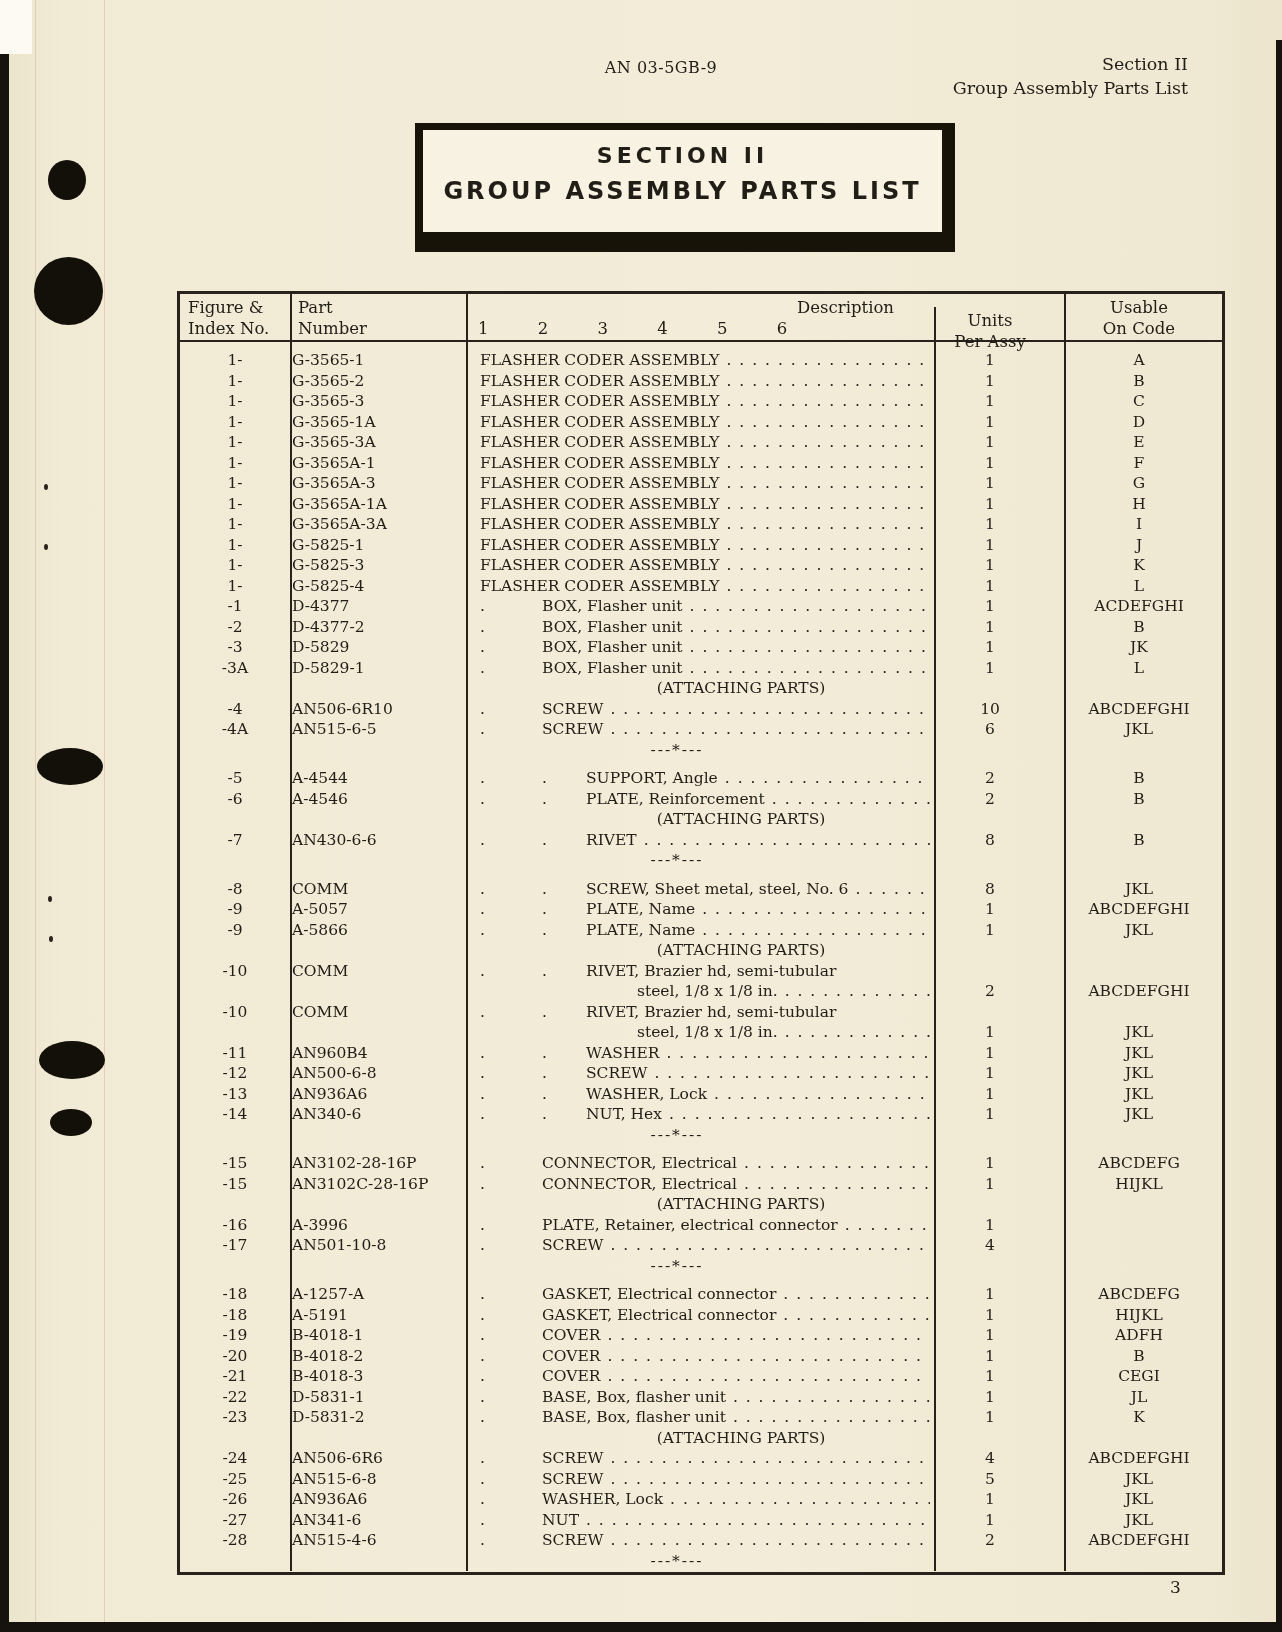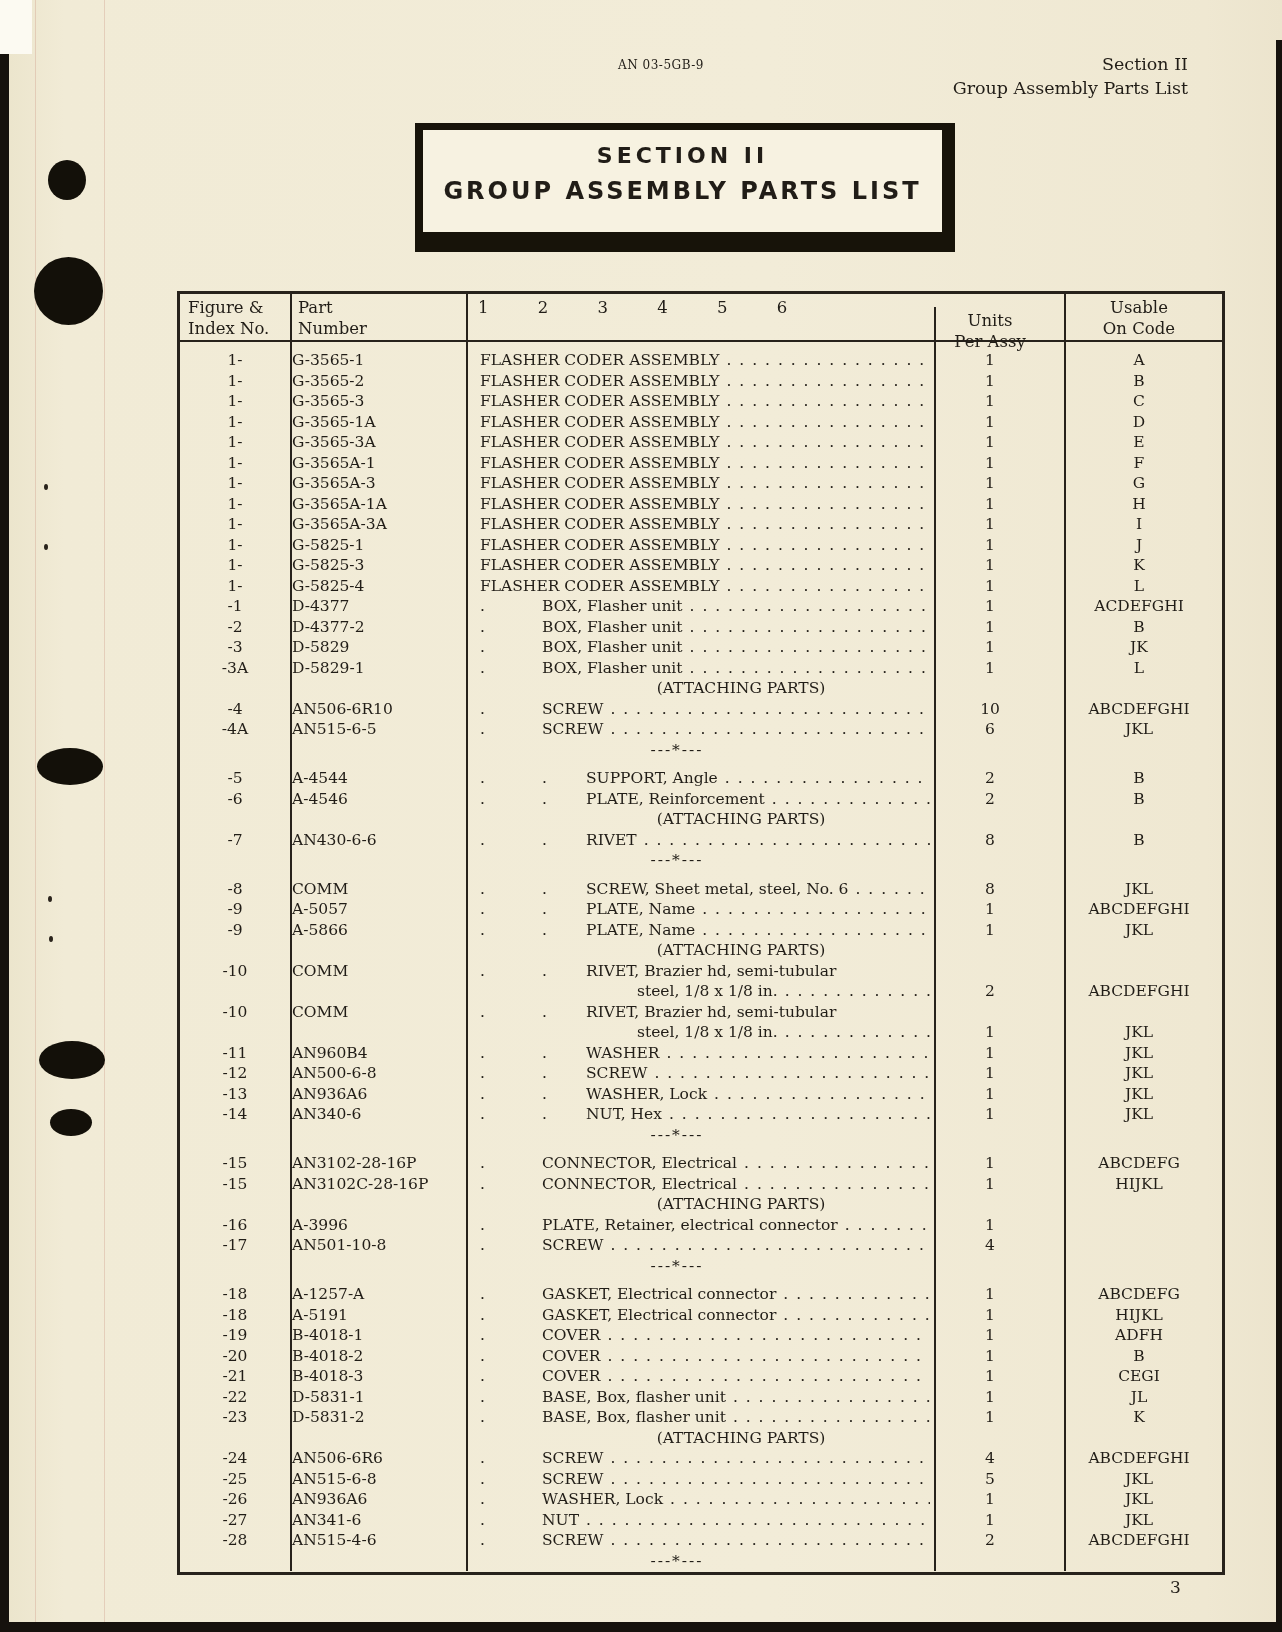--- a/index.html
+++ b/index.html
@@ -18,21 +18,21 @@
   .hole.h1{left:48px;top:160px;width:38px;height:40px;}
   .hole.h2{left:34px;top:257px;width:69px;height:68px;}
   .hole.h3{left:37px;top:748px;width:66px;height:37px;}
   .hole.h4{left:39px;top:1041px;width:66px;height:38px;}
   .hole.h5{left:50px;top:1109px;width:42px;height:27px;}
   .speck{position:absolute;background:#2a241c;border-radius:50%;width:4px;height:6px;}
   .speck.s1{left:44px;top:484px;} .speck.s2{left:44px;top:544px;}
   .speck.s3{left:48px;top:896px;} .speck.s4{left:49px;top:936px;}
   
   .doc-number{position:absolute;left:561px;top:58px;width:200px;text-align:center;
-    font-size:12px;letter-spacing:0.5px;}
+    font-size:16px;letter-spacing:0.5px;}
   .section-ref{position:absolute;right:94px;top:52px;text-align:right;font-size:17.5px;line-height:24px;}
   
   .title-box{position:absolute;left:415px;top:123px;width:540px;height:129px;box-sizing:border-box;
     background:#f7f2e1;border:solid #171309;border-width:7px 13px 20px 8px;text-align:center;}
   .title-box .t1{margin-top:13px;font-family:"DejaVu Sans","Liberation Sans",sans-serif;
     font-weight:700;font-size:22px;letter-spacing:4px;}
   .title-box .t2{margin-top:9px;font-family:"DejaVu Sans","Liberation Sans",sans-serif;
     font-weight:700;font-size:24px;letter-spacing:3px;}
   
   .ptable{position:absolute;left:177px;top:291px;width:1048px;height:1284px;box-sizing:border-box;
@@ -86,20 +86,21 @@
     <div class="thead">
       <div class="cell th1">
         <div>Figure &amp;</div>
         <div>Index No.</div>
       </div>
       <div class="cell th2 bl">
         <div>Part</div>
         <div>Number</div>
       </div>
       <div class="cell th3 bl">
+        <div class="desc-title">Description</div>
         <div class="levels">1 2 3 4 5 6</div>
       </div>
       <div class="cell th4 bl">
         <div>Units</div>
         <div>Per Assy</div>
       </div>
       <div class="cell th5 bl">
         <div>Usable</div>
         <div>On Code</div>
       </div>

